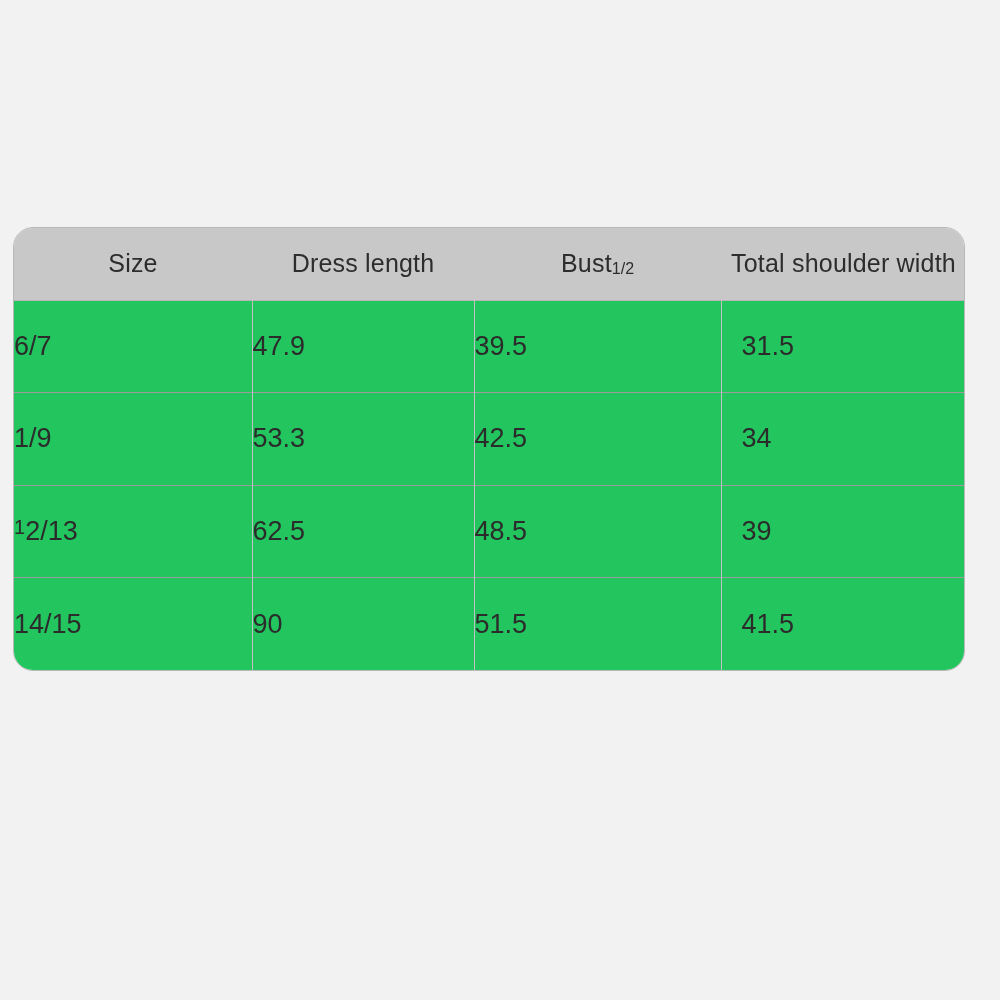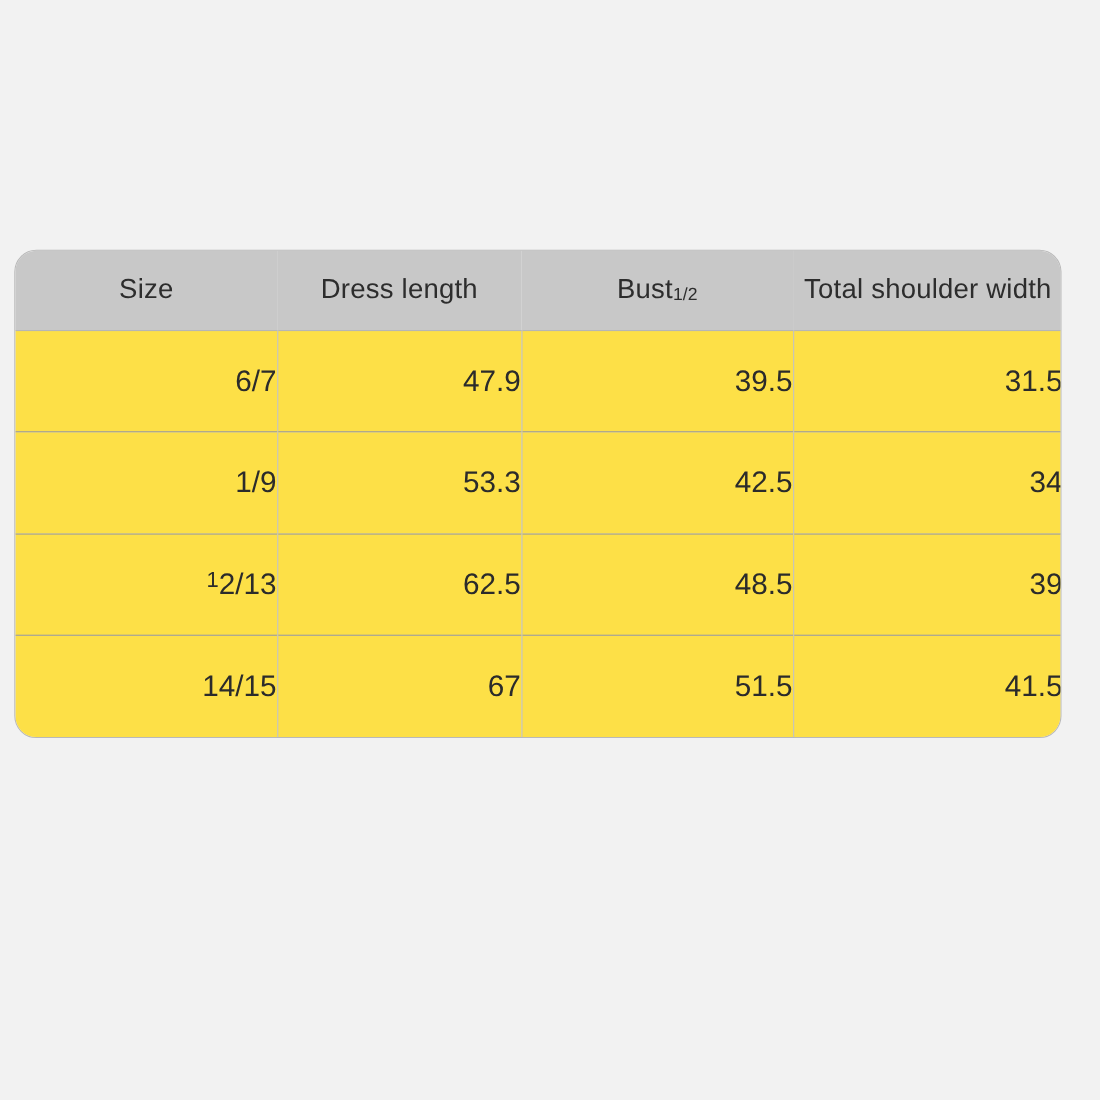--- a/index.html
+++ b/index.html
@@ -75,24 +75,24 @@
     vertical-align: -2px;
     letter-spacing: 0;
   }
 
   
   tbody tr.data-row {
     height: 74px;
   }
 
   tbody td {
-    background: #fde047;
+    background: #22c55e;
     color: #2b2b2b;
     font-size: 27px;
-    text-align: right;
+    text-align: left;
     vertical-align: middle;
     padding: 0;
     border-top: 1px solid #9c9c9c;
     border-right: 1px solid #c2c2c2;
     white-space: nowrap;
     margin-top: 44px;
   }
 
   tbody tr.data-row:first-child td {
     border-top: 1px solid #b6b6b6;
@@ -147,21 +147,21 @@
           <td class="last-col">34</td>
         </tr>
         <tr class="data-row">
           <td><span class="raised-digit">1</span><span>2/13</span></td>
           <td>62.5</td>
           <td>48.5</td>
           <td class="last-col">39</td>
         </tr>
         <tr class="data-row">
           <td>14/15</td>
-          <td>67</td>
+          <td>90</td>
           <td>51.5</td>
           <td class="last-col">41.5</td>
         </tr>
       </tbody>
     </table>
   </div>
 
 </div>
 
 </body></html>

